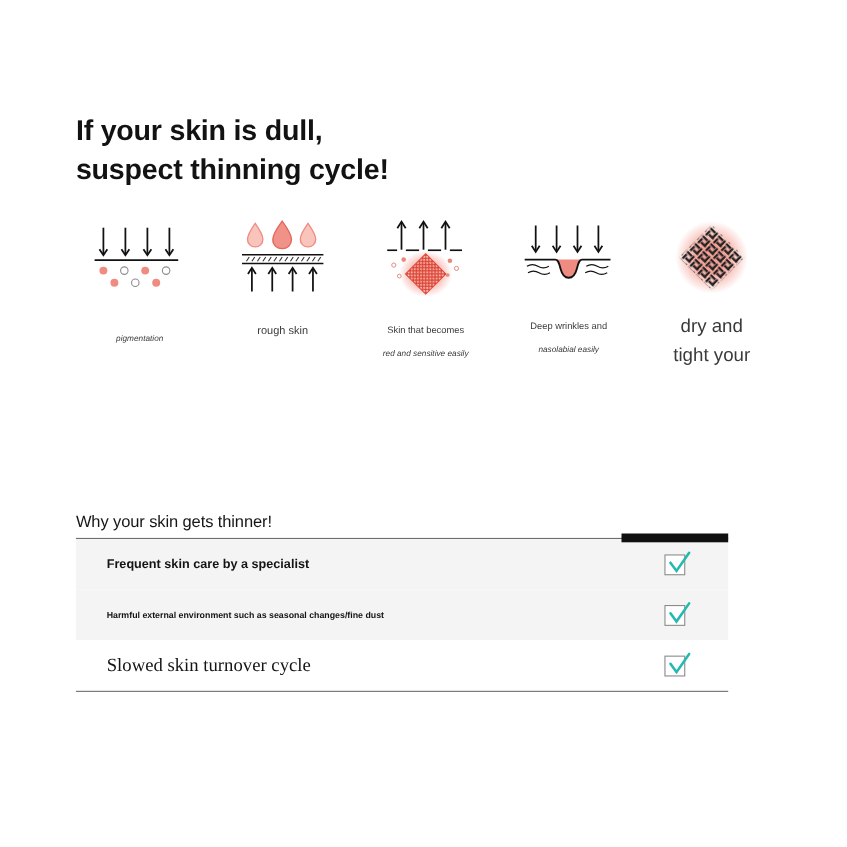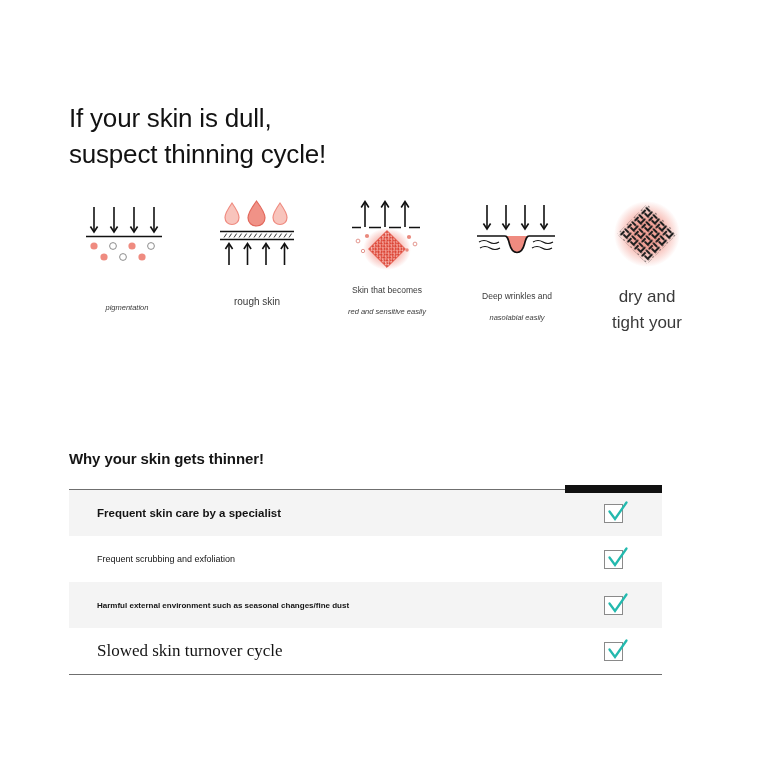--- a/index.html
+++ b/index.html
@@ -14,21 +14,21 @@
   }
   .page { position: relative; width: 770px; height: 770px; background:#fff; }
 
   
   .headline {
     position: absolute;
     left: 69px; top: 100px;
     width: 520px;
     font-size: 26px;
     line-height: 36px;
-    font-weight: 400;
+    font-weight: 700;
     letter-spacing: -0.2px;
     color: #121212;
   }
   .headline .l2 { display: block; }
 
   
   .symptoms {
     position: absolute;
     left: 62px; top: 196px;
     width: 650px;
@@ -57,32 +57,31 @@
   .cap .cl { display: block; }
 
   
   .sz-xs  { font-size: 7.5px; font-style: italic; }
   .sz-s   { font-size: 8.5px; }
   .sz-m   { font-size: 17px; }
   .sz-l   { font-size: 10px; }
 
   .sym-0 .cap { margin-top: 30px; }
   .sym-1 .cap { margin-top: 22px; }
-  .sym-2 .cap { margin-top: 12px; }
+  .sym-2 .cap { margin-top: 22px; }
   .sym-3 .cap { margin-top: 18px; }
   .sym-4 .cap { margin-top: 12px; }
 
   
   .sec2-title {
     position: absolute;
-    left: 69px; top: 450px;
+    left: 69px; top: 466px;
     font-size: 15px;
     color: #161616;
     letter-spacing: -0.1px;
-    font-weight: bold;
   }
   .list {
     position: absolute;
     left: 69px; top: 489px;
     width: 593px;
   }
   .rule-top {
     position: relative;
     height: 1px;
     background: #6f6f6f;
@@ -343,29 +342,20 @@
     <div class="row alt row-0">
       <div class="txt">Frequent skin care by a specialist</div>
       <div class="chk">
         <div class="box"></div>
         <svg width="24" height="24" viewBox="0 0 24 24">
           <path d="M4.5 11.5 L10 19 L21.5 2.5" fill="none" stroke="#23b9ae" stroke-width="2.3" stroke-linecap="round"></path>
         </svg>
       </div>
     </div>
 
-    <div class="row row-1">
-      <div class="txt">Frequent scrubbing and exfoliation</div>
-      <div class="chk">
-        <div class="box"></div>
-        <svg width="24" height="24" viewBox="0 0 24 24">
-          <path d="M4.5 11.5 L10 19 L21.5 2.5" fill="none" stroke="#23b9ae" stroke-width="2.3" stroke-linecap="round"></path>
-        </svg>
-      </div>
-    </div>
 
     <div class="row alt row-2">
       <div class="txt">Harmful external environment such as seasonal changes/fine dust</div>
       <div class="chk">
         <div class="box"></div>
         <svg width="24" height="24" viewBox="0 0 24 24">
           <path d="M4.5 11.5 L10 19 L21.5 2.5" fill="none" stroke="#23b9ae" stroke-width="2.3" stroke-linecap="round"></path>
         </svg>
       </div>
     </div>

